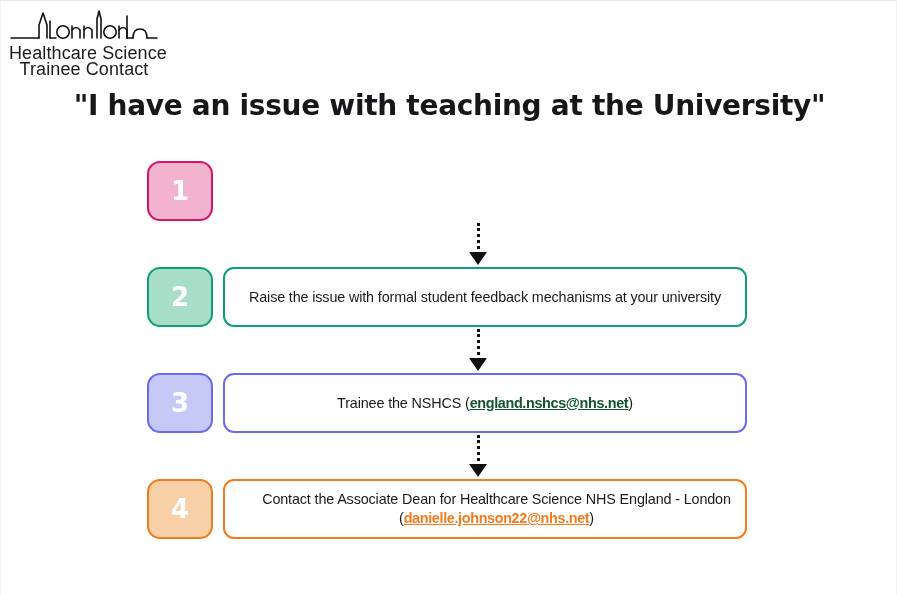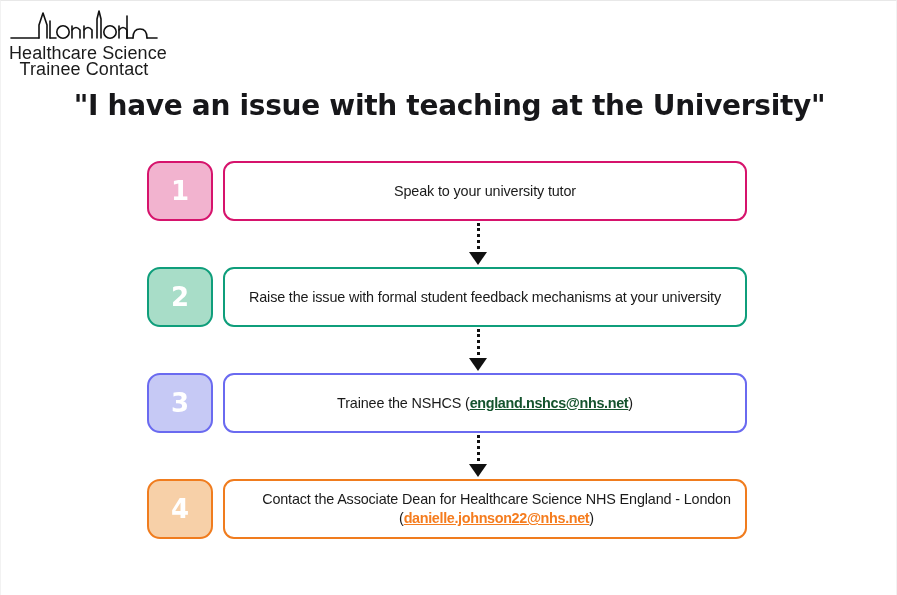--- a/index.html
+++ b/index.html
@@ -185,25 +185,20 @@
 
   <div id="title">"I have an issue with teaching at the University"</div>
 
   <div id="flow">
 
     <div class="step-row">
       <div class="badge" style="background: rgb(242, 179, 207); border-color: rgb(214, 19, 108);">
         <span>1</span>
       </div>
       <div class="gap"></div>
-      <div class="box" style="border-color: rgb(214, 19, 108);">
-        <div class="box-text">
-          <span>Speak to your university tutor</span><span></span>
-        </div>
-      </div>
     </div>
 
     <div class="connector">
       <div class="dots" style="border-left-color: rgb(17, 17, 17);"></div>
       <div class="arrow" style="border-top-color: rgb(17, 17, 17);"></div>
     </div>
 
     <div class="step-row">
       <div class="badge" style="background: rgb(168, 221, 200); border-color: rgb(15, 158, 123);">
         <span>2</span>

